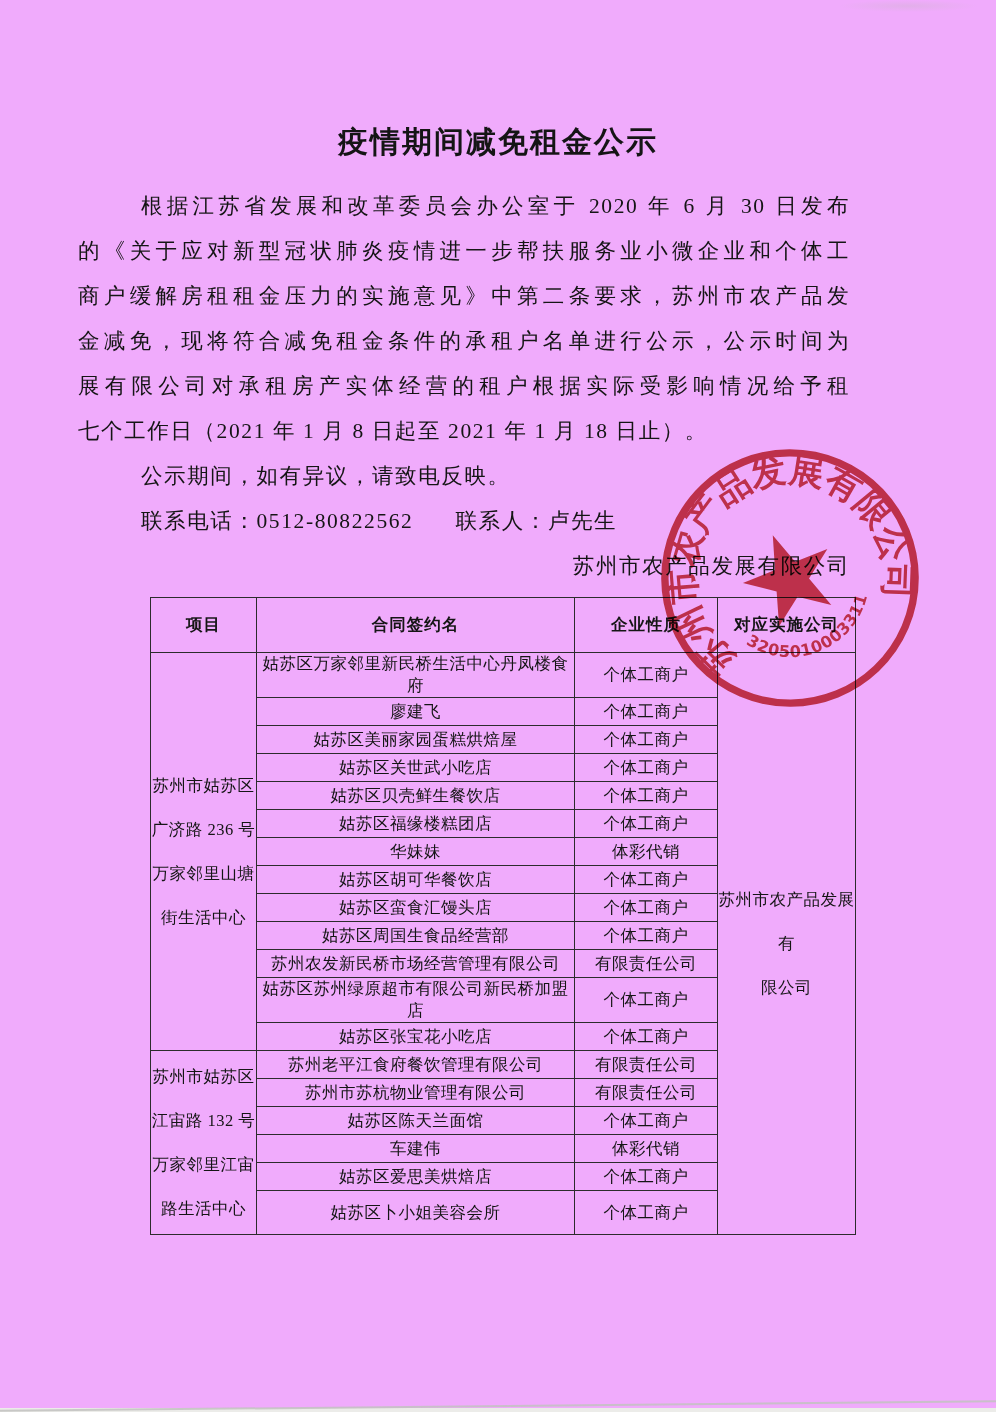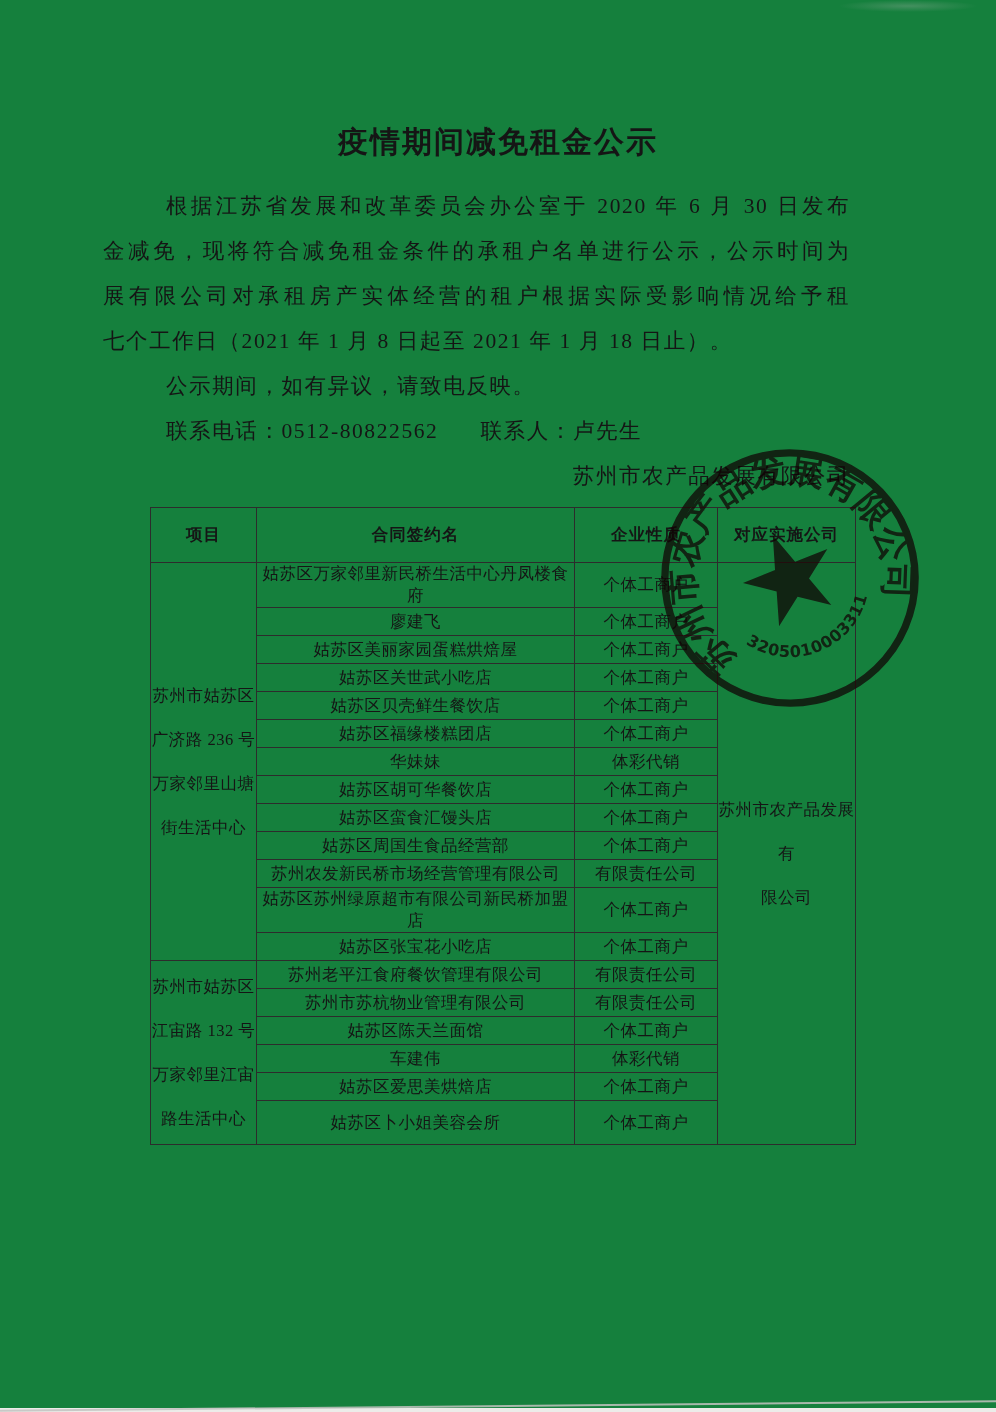--- a/index.html
+++ b/index.html
@@ -4,31 +4,31 @@
 <style>
   html, body { margin: 0; padding: 0; }
   body {
     width: 996px; height: 1412px;
     background: #ffffff;
     position: relative;
     overflow: hidden;
     font-family: "Liberation Serif", "DejaVu Serif", serif;
     color: #151515;
   }
-  .page { position: absolute; inset: 0; background: #15803d; }
+  .page { position: absolute; inset: 0; background: #f0abfc; }
 
   .doc-title {
     margin-top: 120px;
     height: 44px; line-height: 44px;
     text-align: center;
     font-size: 30px; font-weight: bold;
     letter-spacing: 2px;
   }
 
-  .content { padding: 0 146px 0 103px; font-family: Liberation Serif, serif; }
+  .content { padding: 0 146px 0 78px; font-family: Liberation Serif, serif; }
 
   .para { margin-top: 20px; }
   .line {
     height: 45px; line-height: 45px;
     font-size: 21.5px;
     letter-spacing: 1.6px;
     white-space: nowrap;
   }
   .line.fill {
     white-space: normal;
@@ -127,20 +127,22 @@
 <body>
 
 <div class="page">
 
   <div class="doc-title">疫情期间减免租金公示</div>
 
   <div class="content">
 
     <div class="para">
         <div class="line fill indent">根据江苏省发展和改革委员会办公室于 2020 年 6 月 30 日发布</div>
+        <div class="line fill">的《关于应对新型冠状肺炎疫情进一步帮扶服务业小微企业和个体工</div>
+        <div class="line fill">商户缓解房租租金压力的实施意见》中第二条要求，苏州市农产品发</div>
         <div class="line fill">金减免，现将符合减免租金条件的承租户名单进行公示，公示时间为</div>
         <div class="line fill">展有限公司对承租房产实体经营的租户根据实际受影响情况给予租</div>
         <div class="line">七个工作日（2021 年 1 月 8 日起至 2021 年 1 月 18 日止）。</div>
         <div class="line indent">公示期间，如有异议，请致电反映。</div>
       </div>
 
     <div class="contact-line">
       <span>联系电话：</span><span>0512-80822562</span><span class="contact-gap"></span><span>联系人：</span><span>卢先生</span>
     </div>
 

